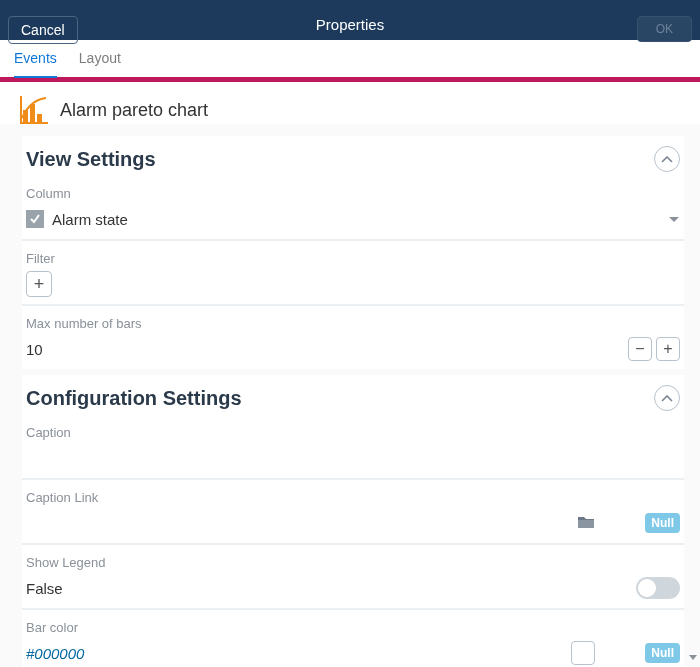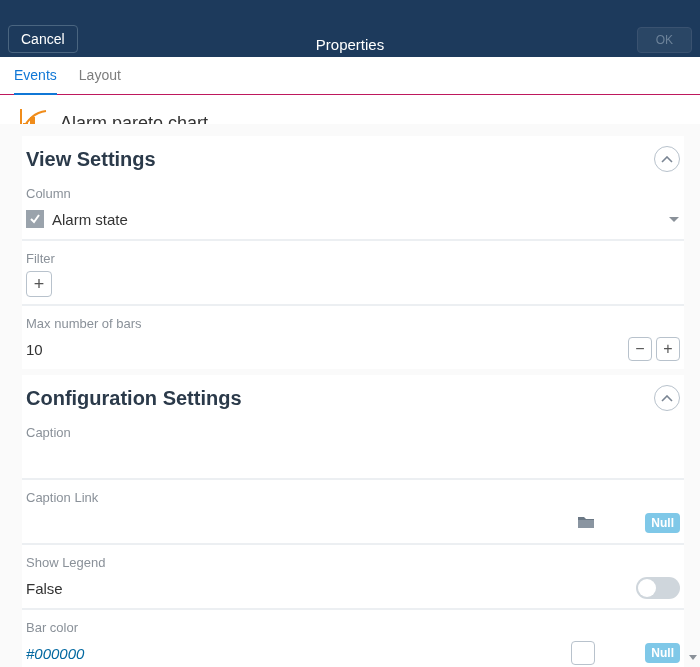--- a/index.html
+++ b/index.html
@@ -9,24 +9,24 @@
     color: #333;
     background: #fff;
     width: 700px;
     height: 667px;
     overflow: hidden;
     position: relative;
   }
   .header {
     background: #1d3a5c;
     color: #fff;
-    height: 57px;
-    display: flex;
-    align-items: flex-end;
-    padding: 4px 8px;
+    height: 40px;
+    display: flex;
+    align-items: flex-start;
+    padding: 16px 8px;
     position: relative;
   }
   .header .cancel-btn {
     border: 1px solid #4a6580;
     background: transparent;
     color: #fff;
     padding: 5px 12px;
     border-radius: 4px;
     cursor: pointer;
     font-size: 14px;
@@ -44,21 +44,21 @@
     background: #2a4665;
     color: #6c8299;
     padding: 5px 18px;
     border-radius: 4px;
     font-size: 12px;
   }
   .tabs {
     display: flex;
     gap: 22px;
     padding: 10px 14px 0 14px;
-    border-bottom: 1px solid #be185d;
+    border-bottom: 5px solid #be185d;
   }
   .tab {
     padding-bottom: 10px;
     color: #7d7d7d;
     cursor: pointer;
   }
   .tab.active {
     color: #1077d6;
     border-bottom: 2px solid #1077d6;
     margin-bottom: -1px;

